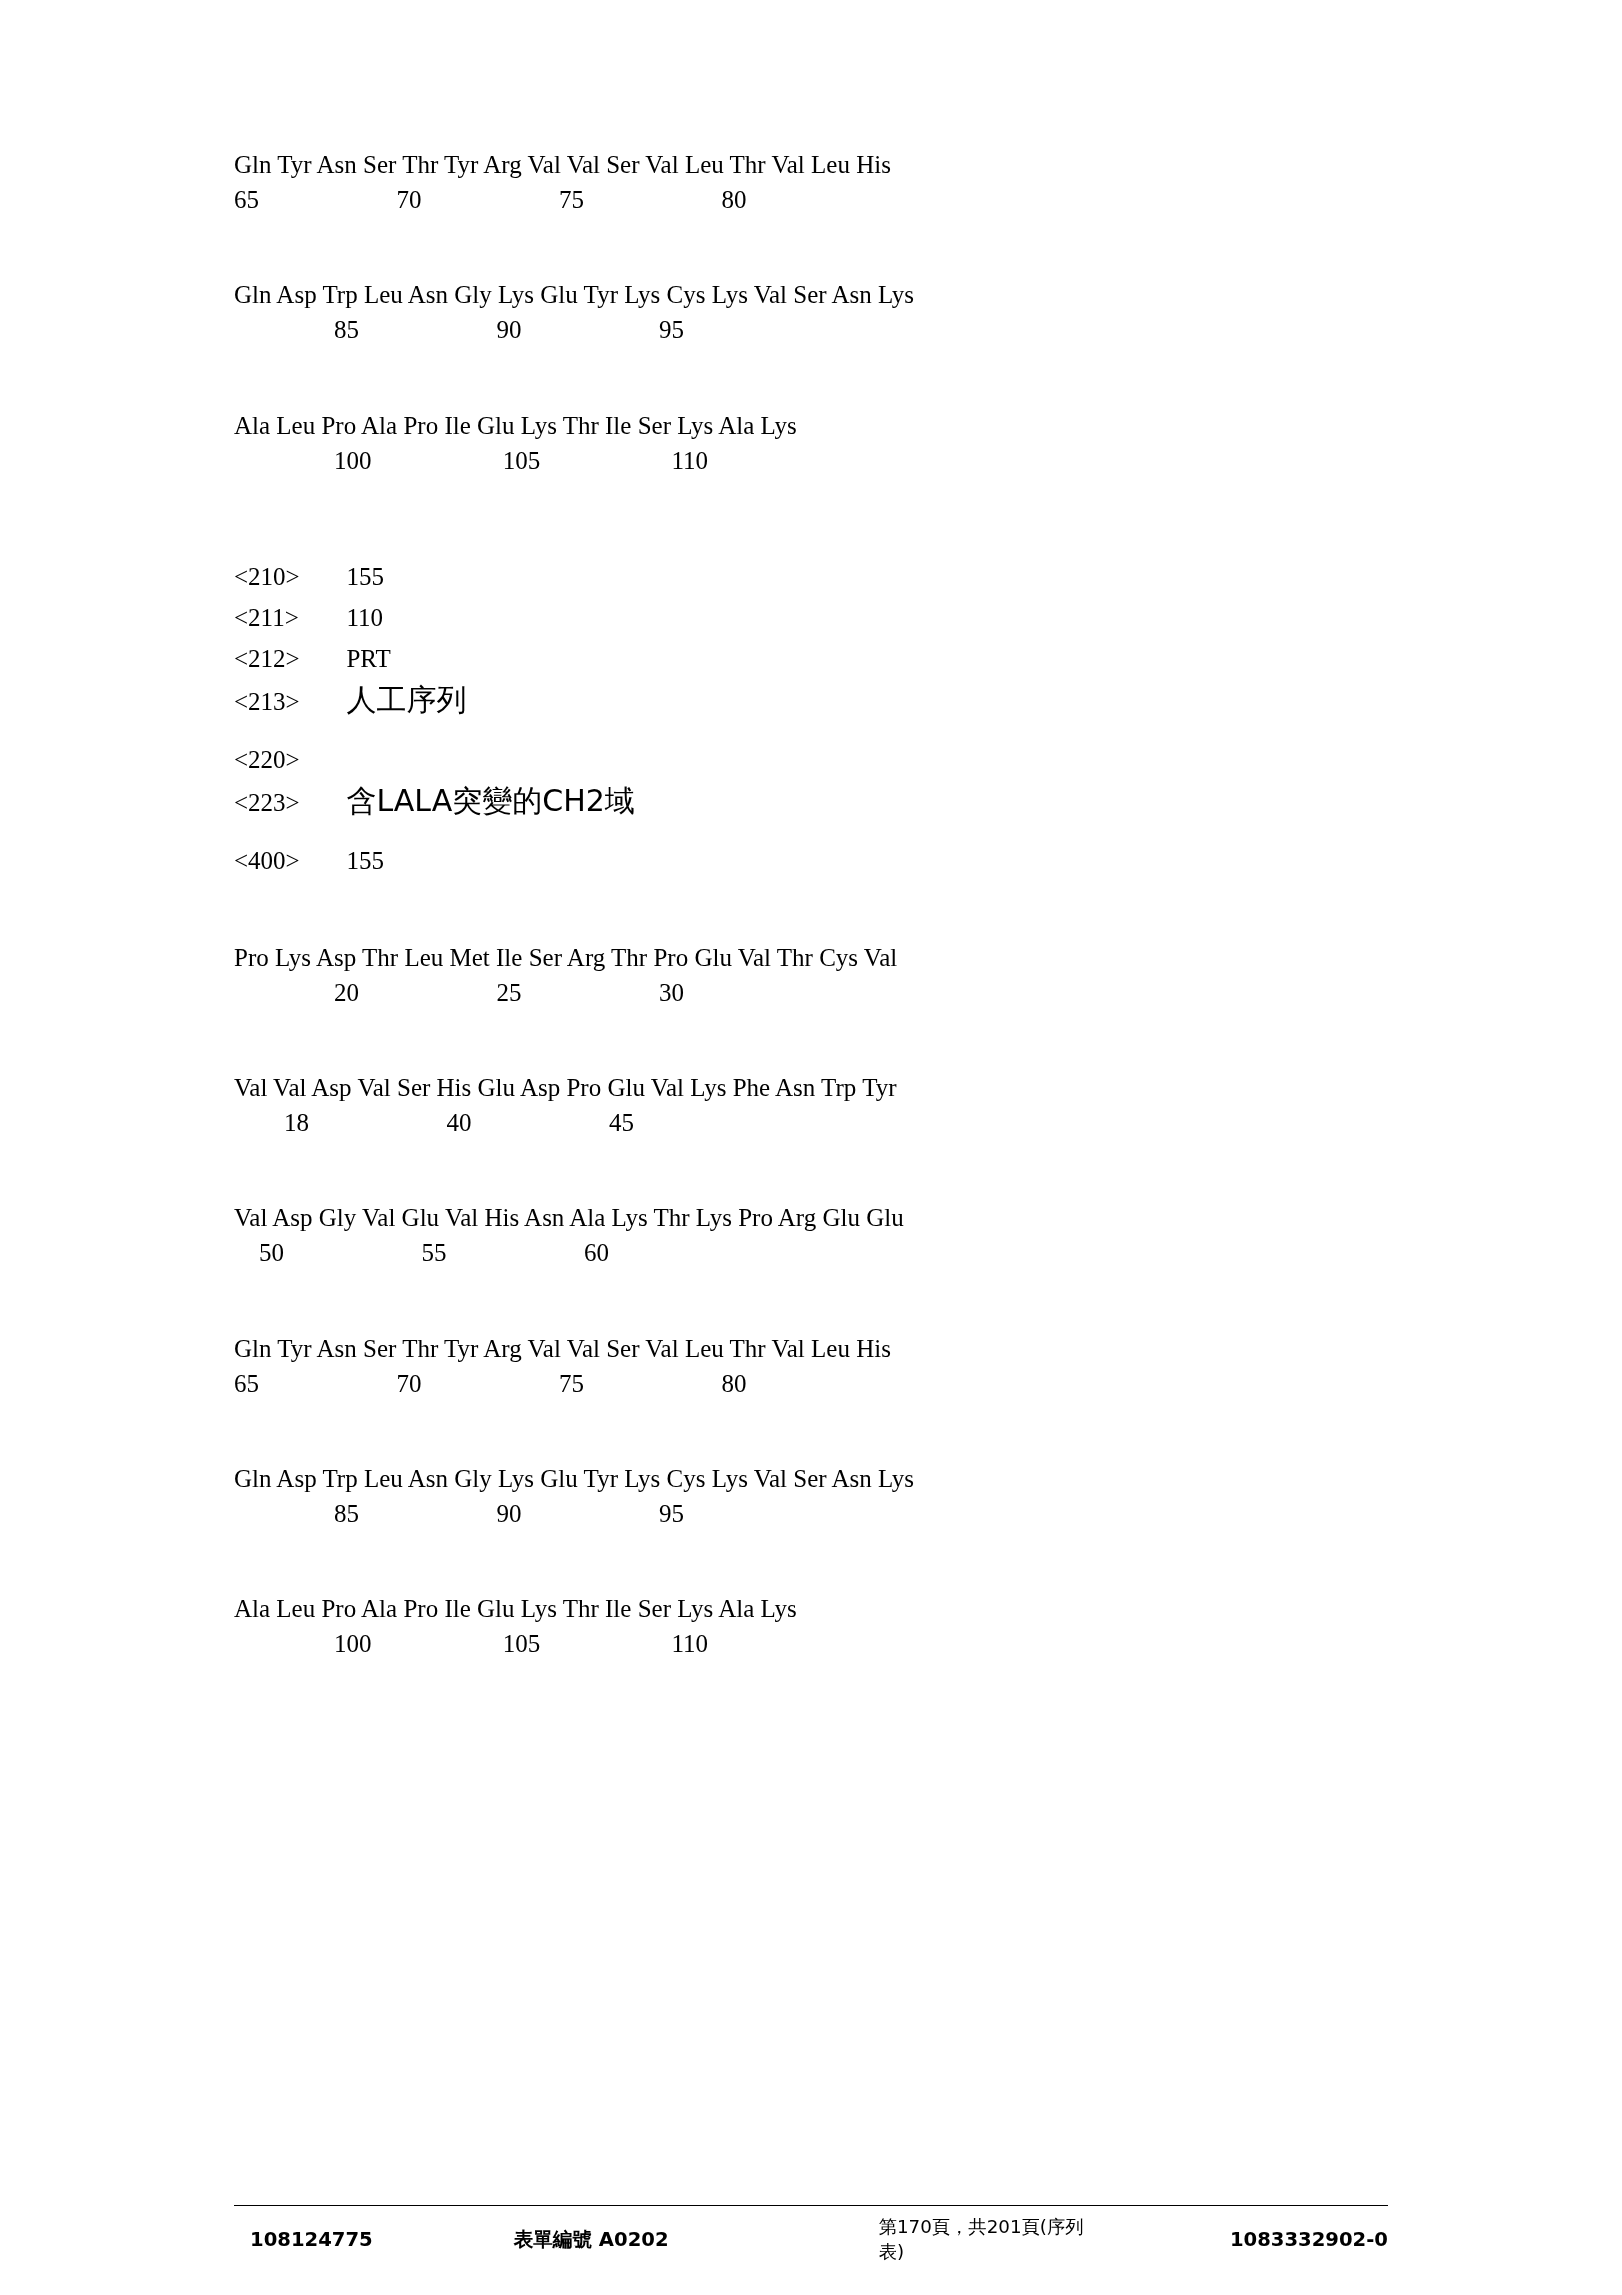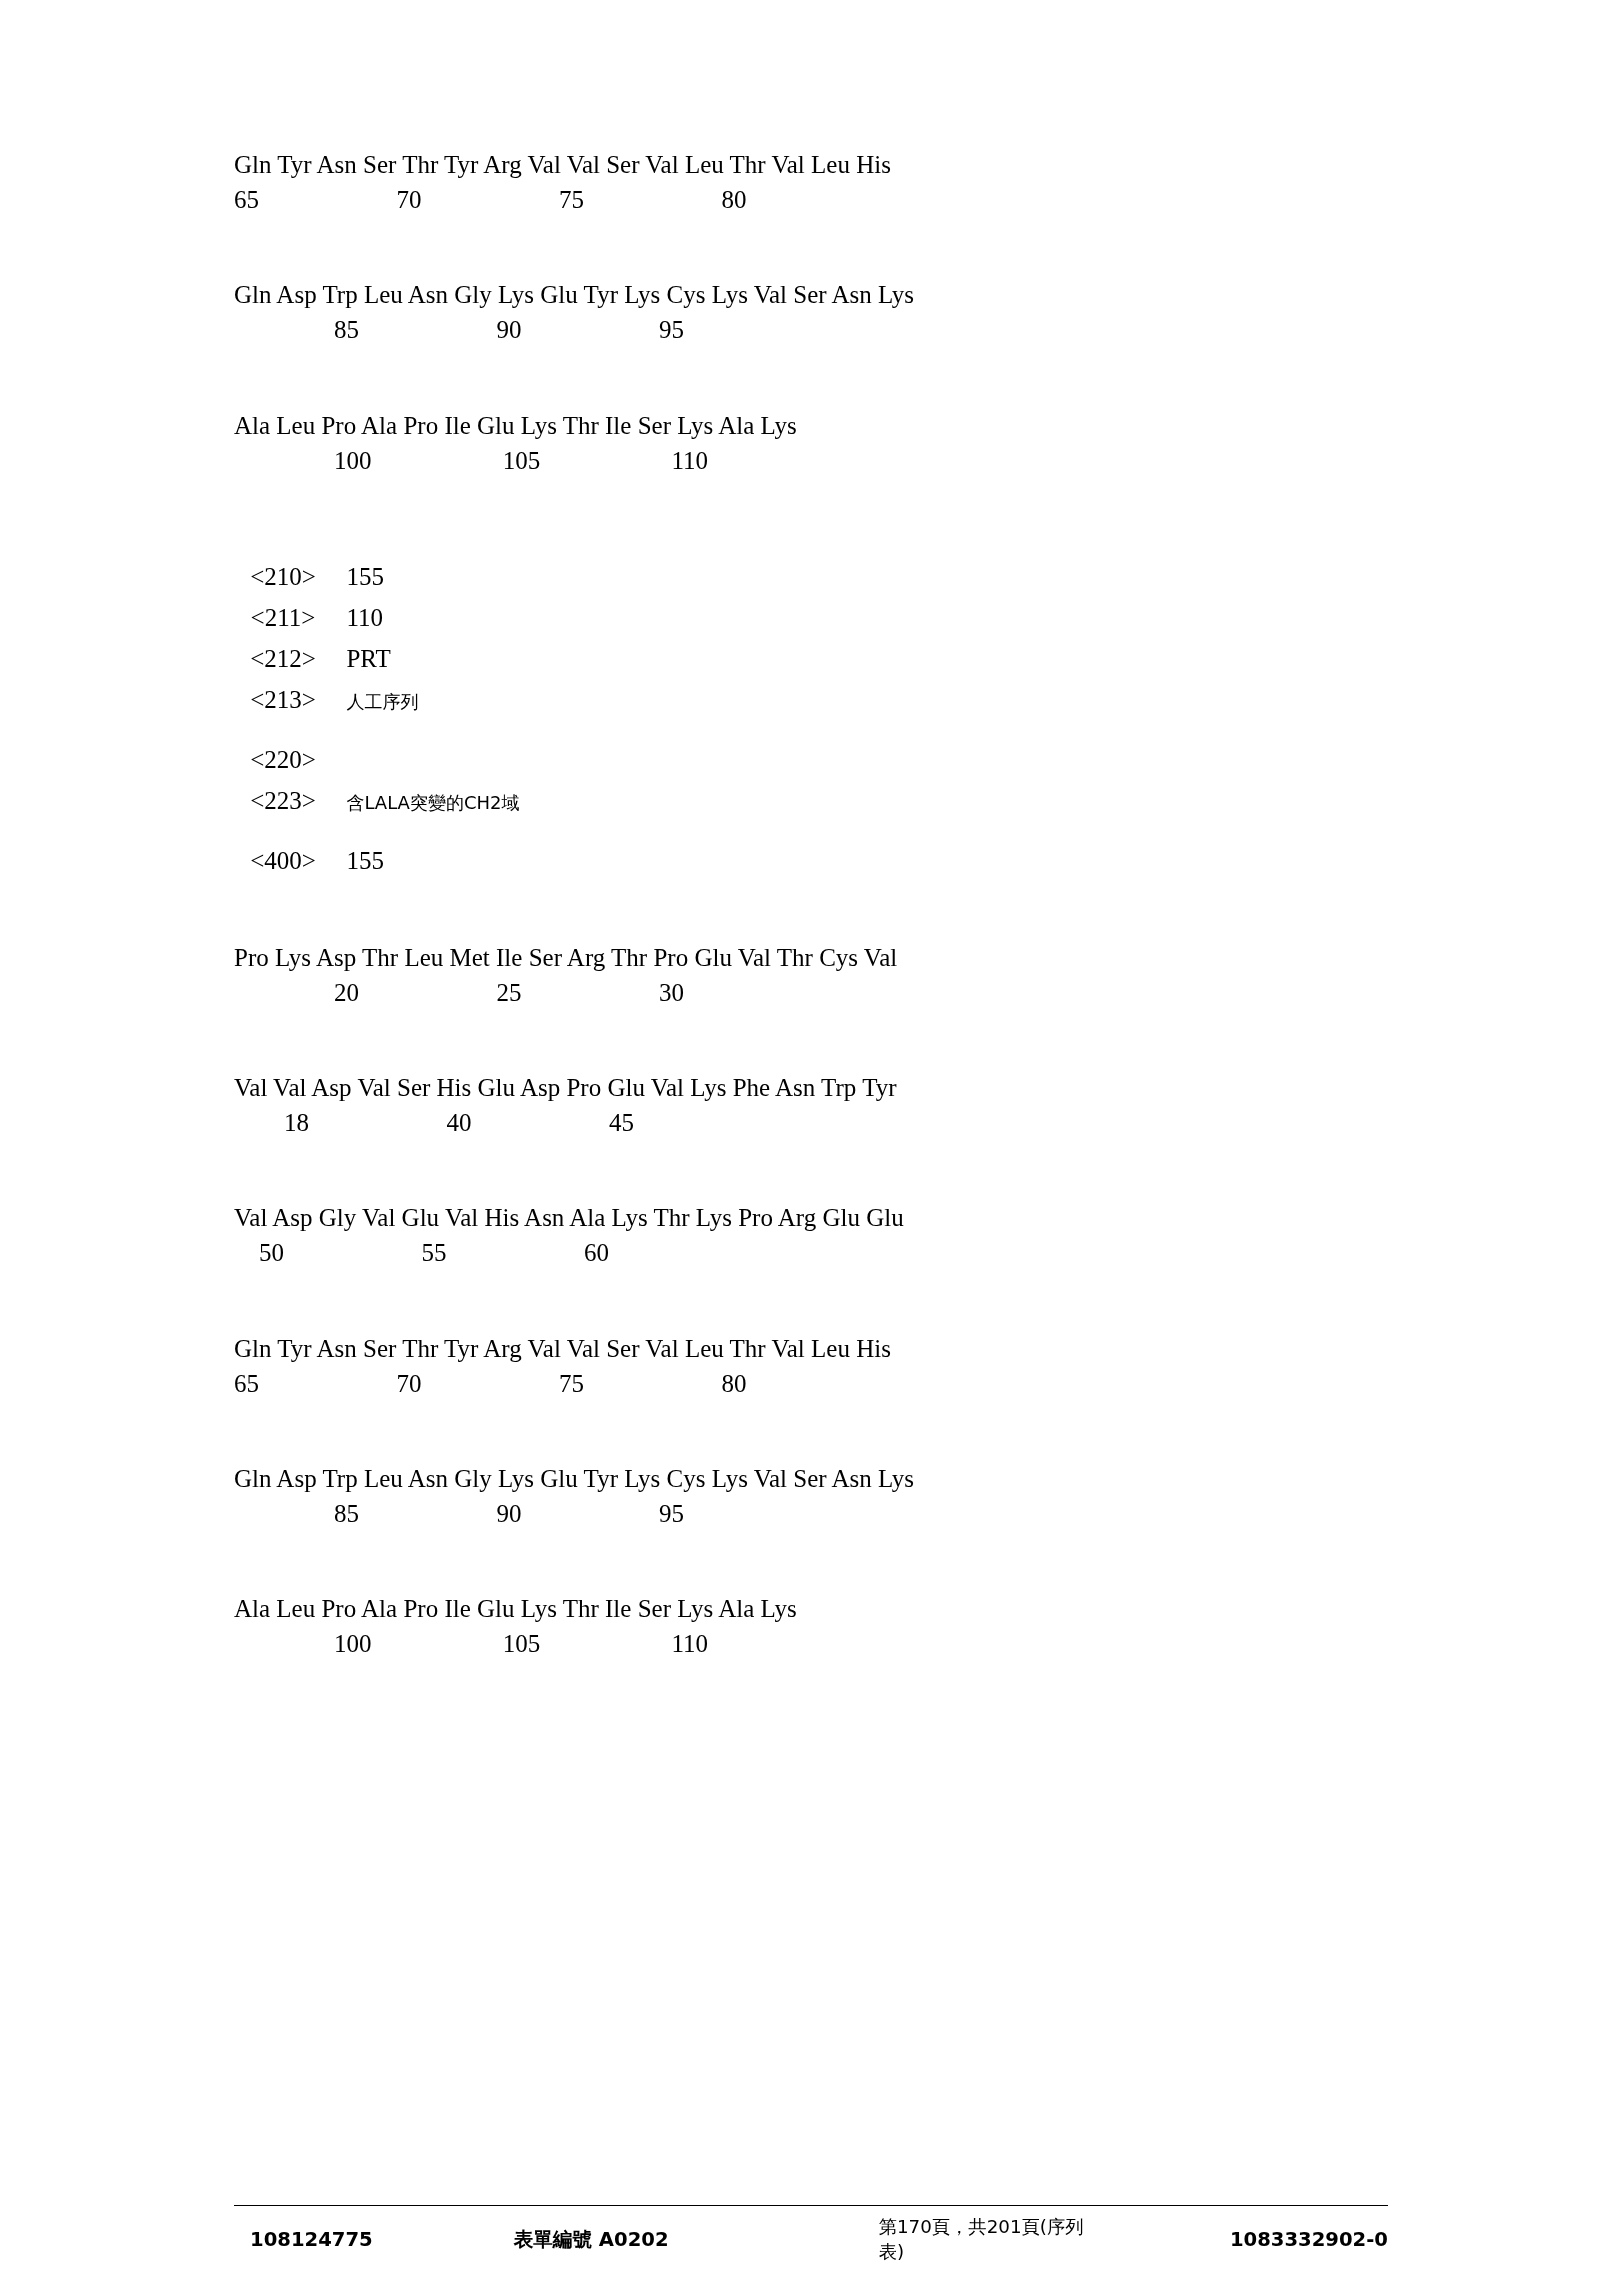--- a/index.html
+++ b/index.html
@@ -53,28 +53,27 @@
   .tag-row {
     display: flex;
     align-items: baseline;
     font-size: 25px;
     line-height: 41px;
     white-space: pre;
   }
   .tag-key {
     width: 98px;
     flex: 0 0 98px;
-    text-align: center;
   }
   .tag-val {
     padding-left: 14.4px;
   }
   .cjk {
     font-family: "DejaVu Sans", "Liberation Sans", sans-serif;
-    font-size: 18px;
+    font-size: 30px;
   }
 
   
   .footer {
     position: absolute;
     left: 94px;
     right: 94px;
     bottom: 51px;
     height: 39px;
   }

